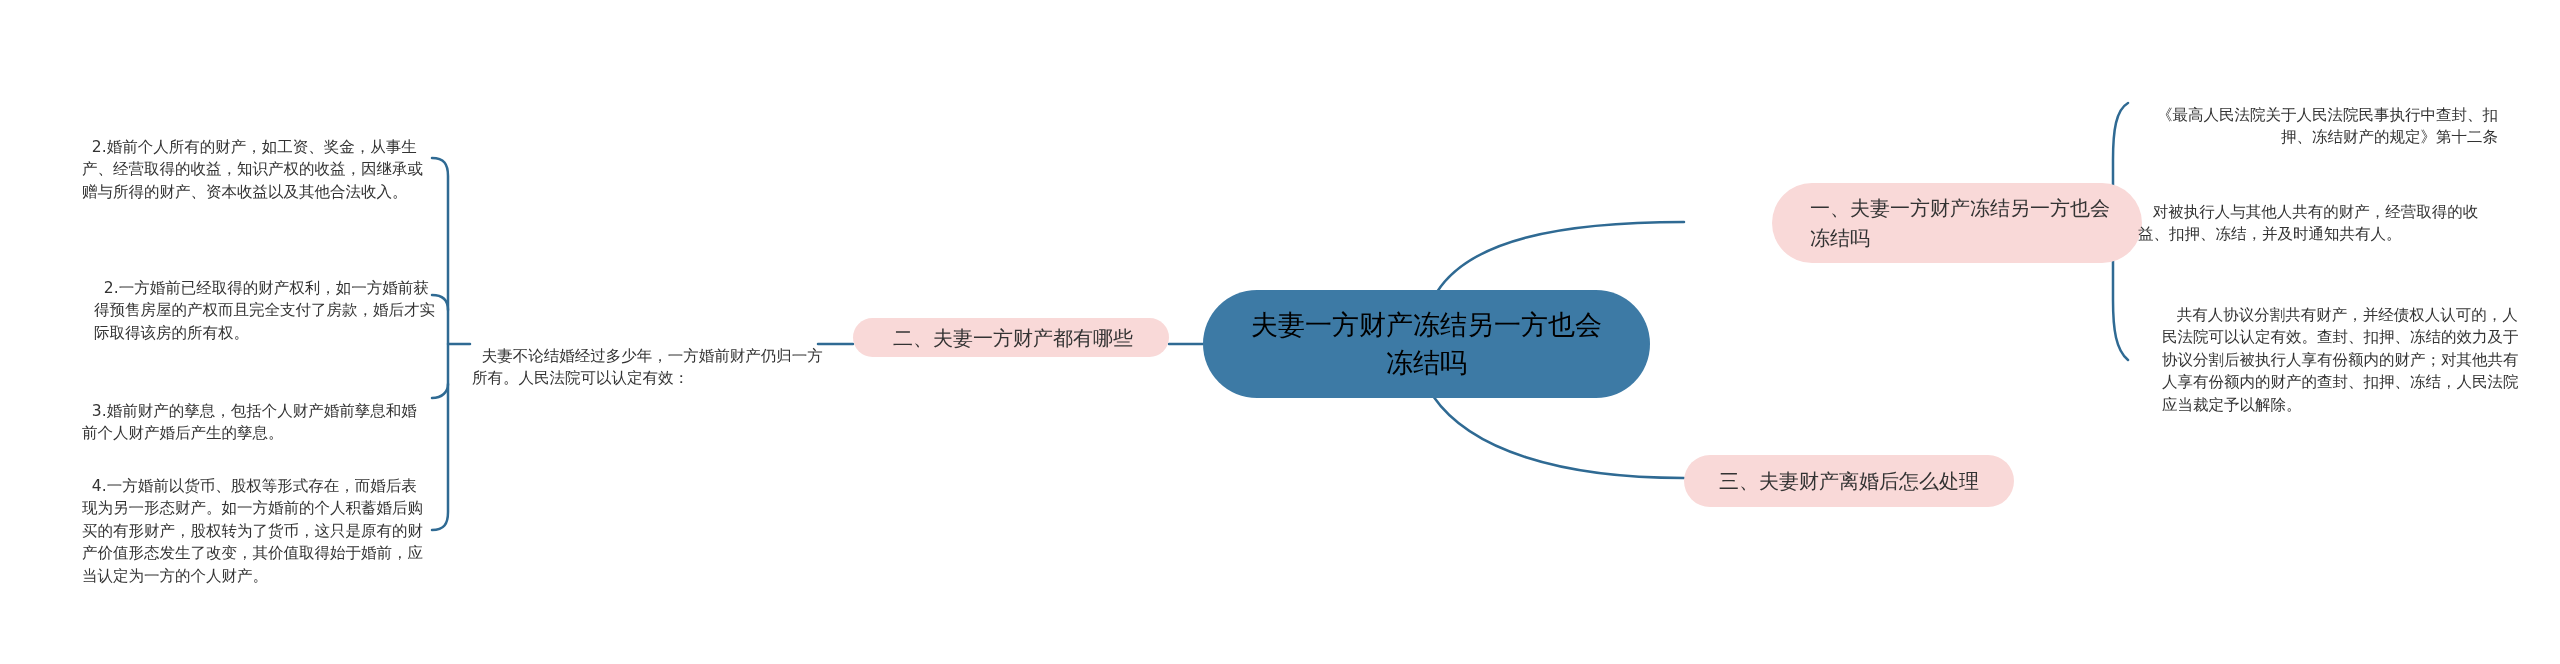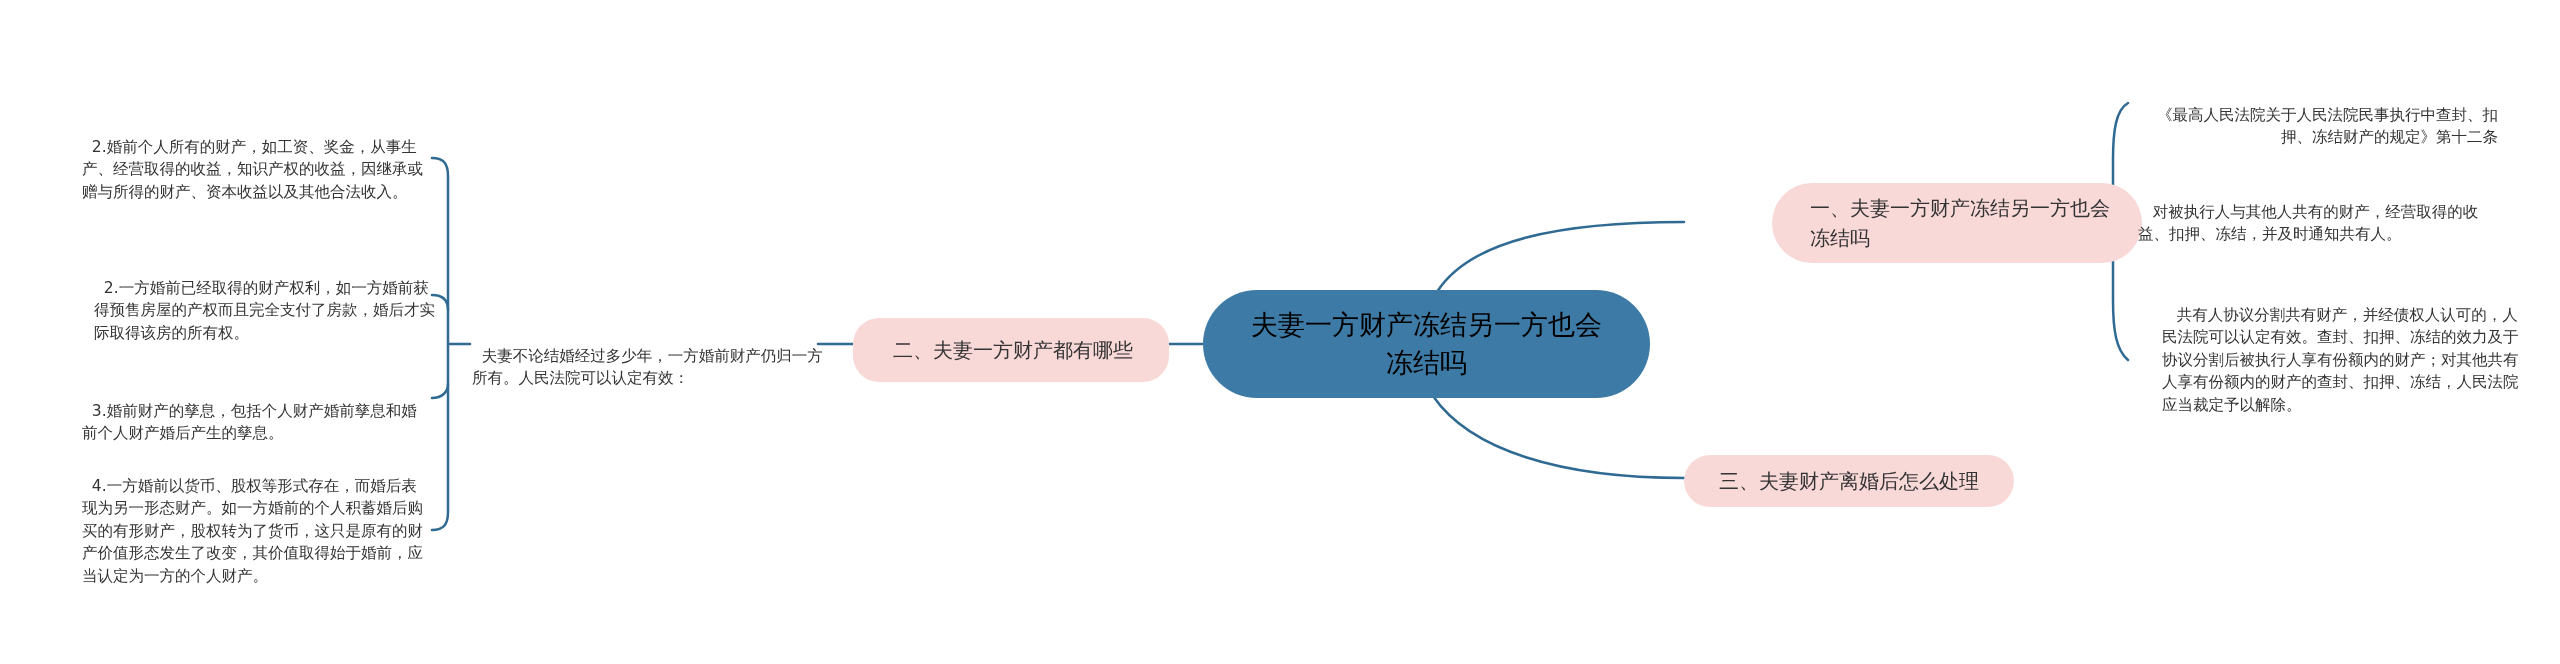--- a/index.html
+++ b/index.html
@@ -56,21 +56,21 @@
       width: 370px;
       height: 80px;
       border-radius: 40px;
       padding: 0 30px 0 38px;
       font-family: Liberation Serif, serif;
     }
     .b2 {
       left: 853px;
       top: 318px;
       width: 316px;
-      height: 64px;
+      height: 39px;
       border-radius: 26px;
       padding: 0 24px 0 28px;
       justify-content: center;
     }
     .b3 {
       left: 1684px;
       top: 455px;
       width: 330px;
       height: 52px;
       border-radius: 26px;

